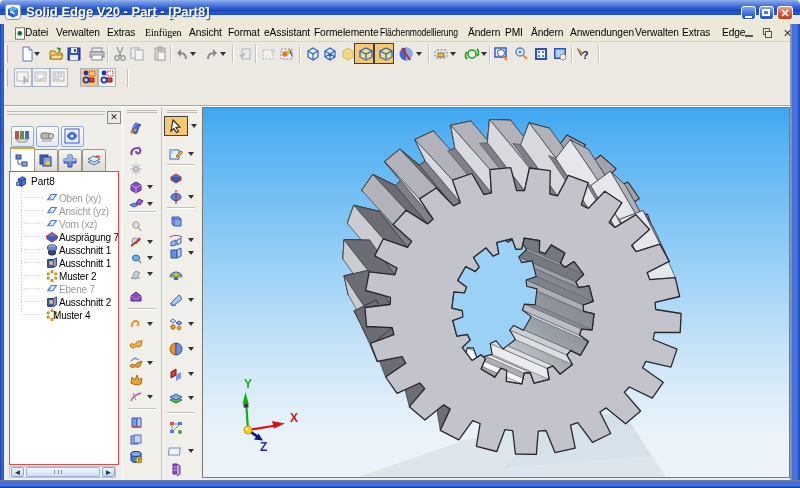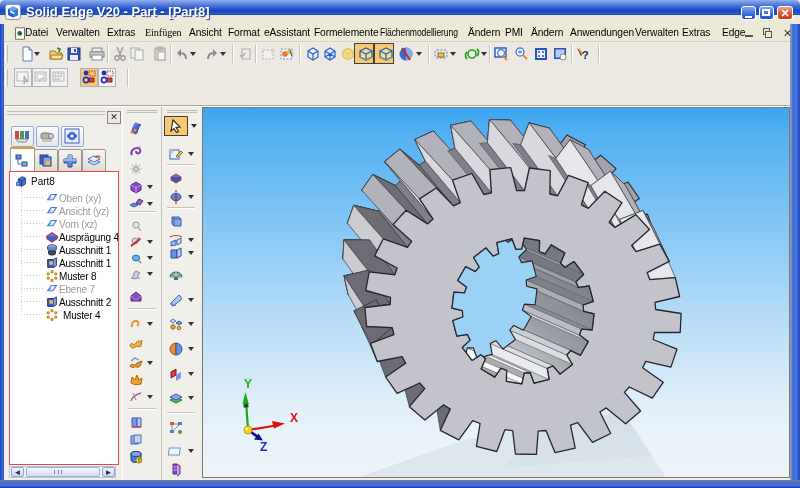--- a/index.html
+++ b/index.html
@@ -299,21 +299,21 @@
       <div class="abs" style="left:35px;top:45px;width:14px;height:14px"><svg width="14" height="14" viewBox="0 0 16 16">
           <path d="M3 10l4-6h6l-4 6Z" fill="#e8f0fc" stroke="#4a78d8" stroke-width="1.3"></path>
           <path d="M5 9l1.5-2" stroke="#4a78d8"></path>
         </svg></div>
       <div class="abs" style="left:49px;top:47px;color:#9a9a9a;white-space:nowrap;letter-spacing:-0.2px">Vorn (xz)</div>
       <div class="abs" style="left:11px;top:64px;width:22px;height:1px;background-image:linear-gradient(90deg,#c8c8c8 1px,transparent 1px);background-size:3px 1px"></div>
       <div class="abs" style="left:35px;top:58px;width:14px;height:14px"><svg width="14" height="14" viewBox="0 0 16 16">
           <path d="M2 7l6-4 6 4-6 4Z" fill="#5a80d8" stroke="#cc2222" stroke-width="1.2"></path>
           <path d="M2 7v3l6 4 6-4V7" fill="#3a60c0" stroke="#cc2222"></path>
         </svg></div>
-      <div class="abs" style="left:49px;top:60px;color:#000;white-space:nowrap;letter-spacing:-0.2px">Ausprägung 4</div>
+      <div class="abs" style="left:49px;top:60px;color:#000;white-space:nowrap;letter-spacing:-0.2px">Ausprägung 7</div>
       <div class="abs" style="left:11px;top:77px;width:22px;height:1px;background-image:linear-gradient(90deg,#c8c8c8 1px,transparent 1px);background-size:3px 1px"></div>
       <div class="abs" style="left:35px;top:71px;width:14px;height:14px"><svg width="14" height="14" viewBox="0 0 16 16">
           <ellipse cx="8" cy="4" rx="5" ry="2" fill="#b0c8e8" stroke="#204080"></ellipse>
           <path d="M3 4v3a5 2 0 0 0 10 0V4" fill="#6888c8" stroke="#204080"></path>
           <path d="M4 9v3a4 1.8 0 0 0 8 0V9" fill="#445" stroke="#202840"></path>
         </svg></div>
       <div class="abs" style="left:49px;top:73px;color:#000;white-space:nowrap;letter-spacing:-0.2px">Ausschnitt 1</div>
       <div class="abs" style="left:11px;top:90px;width:22px;height:1px;background-image:linear-gradient(90deg,#c8c8c8 1px,transparent 1px);background-size:3px 1px"></div>
       <div class="abs" style="left:35px;top:84px;width:14px;height:14px"><svg width="14" height="14" viewBox="0 0 16 16">
           <path d="M3 4h7v9H3Z" fill="#3a5ac0" stroke="#182a70"></path>
@@ -325,21 +325,21 @@
       <div class="abs" style="left:35px;top:97px;width:14px;height:14px"><svg width="14" height="14" viewBox="0 0 16 16">
           <g fill="none" stroke="#c88818" stroke-width="1.4">
             <circle cx="8" cy="3" r="1.2"></circle>
             <circle cx="12.3" cy="5.5" r="1.2"></circle>
             <circle cx="12.3" cy="10.5" r="1.2"></circle>
             <circle cx="8" cy="13" r="1.2"></circle>
             <circle cx="3.7" cy="10.5" r="1.2"></circle>
             <circle cx="3.7" cy="5.5" r="1.2"></circle>
           </g>
         </svg></div>
-      <div class="abs" style="left:49px;top:99px;color:#000;white-space:nowrap;letter-spacing:-0.2px">Muster 8</div>
+      <div class="abs" style="left:49px;top:99px;color:#000;white-space:nowrap;letter-spacing:-0.2px">Muster 2</div>
       <div class="abs" style="left:11px;top:116px;width:22px;height:1px;background-image:linear-gradient(90deg,#c8c8c8 1px,transparent 1px);background-size:3px 1px"></div>
       <div class="abs" style="left:35px;top:110px;width:14px;height:14px"><svg width="14" height="14" viewBox="0 0 16 16">
           <path d="M3 10l4-6h6l-4 6Z" fill="#e8f0fc" stroke="#4a78d8" stroke-width="1.3"></path>
           <path d="M5 9l1.5-2" stroke="#4a78d8"></path>
         </svg></div>
       <div class="abs" style="left:49px;top:112px;color:#9a9a9a;white-space:nowrap;letter-spacing:-0.2px">Ebene 7</div>
       <div class="abs" style="left:11px;top:129px;width:22px;height:1px;background-image:linear-gradient(90deg,#c8c8c8 1px,transparent 1px);background-size:3px 1px"></div>
       <div class="abs" style="left:35px;top:123px;width:14px;height:14px"><svg width="14" height="14" viewBox="0 0 16 16">
           <path d="M3 4h7v9H3Z" fill="#3a5ac0" stroke="#182a70"></path>
           <path d="M10 4l3-2v9l-3 2" fill="#88a0e0" stroke="#182a70"></path>
@@ -350,21 +350,21 @@
       <div class="abs" style="left:35px;top:136px;width:14px;height:14px"><svg width="14" height="14" viewBox="0 0 16 16">
           <g fill="none" stroke="#c88818" stroke-width="1.4">
             <circle cx="8" cy="3" r="1.2"></circle>
             <circle cx="12.3" cy="5.5" r="1.2"></circle>
             <circle cx="12.3" cy="10.5" r="1.2"></circle>
             <circle cx="8" cy="13" r="1.2"></circle>
             <circle cx="3.7" cy="10.5" r="1.2"></circle>
             <circle cx="3.7" cy="5.5" r="1.2"></circle>
           </g>
         </svg></div>
-      <div class="abs" style="left:53px;top:138px;color:#000;white-space:nowrap;letter-spacing:-0.2px">Muster 4</div>
+      <div class="abs" style="left:43px;top:138px;color:#000;white-space:nowrap;letter-spacing:-0.2px">Muster 4</div>
     </div>
 <div class="abs" style="left:9px;top:466px;width:107px;height:12px;background:#f0f4fa;border:1px solid #b8c4d8">
       <div class="abs" style="left:1px;top:0px;width:13px;height:10px;background:linear-gradient(180deg,#eef4fc,#c8d8f0);border:1px solid #8aa4cc;border-radius:2px;color:#234;font-size:8px;line-height:9px;text-align:center">◄</div>
       <div class="abs" style="left:16px;top:0px;width:74px;height:10px;background:linear-gradient(180deg,#f4f8fe,#cfdef4);border:1px solid #9ab2d8;border-radius:2px"></div>
       <div class="abs" style="left:44px;top:3px;width:8px;height:4px;border-left:1px solid #88a;border-right:1px solid #88a;background:linear-gradient(90deg,transparent 3px,#88a 3px,#88a 4px,transparent 4px)"></div>
       <div class="abs" style="left:92px;top:0px;width:13px;height:10px;background:linear-gradient(180deg,#eef4fc,#c8d8f0);border:1px solid #8aa4cc;border-radius:2px;color:#234;font-size:8px;line-height:9px;text-align:center">►</div>
     </div>
 <div class="abs" style="left:122px;top:107px;width:39px;height:374px;background:#f1efe9;border-left:1px solid #fff">
       <div class="abs" style="left:4px;top:3px;width:30px;height:1px;background:#c0bdb4"></div>
       <div class="abs" style="left:4px;top:5px;width:30px;height:1px;background:#c0bdb4"></div>

